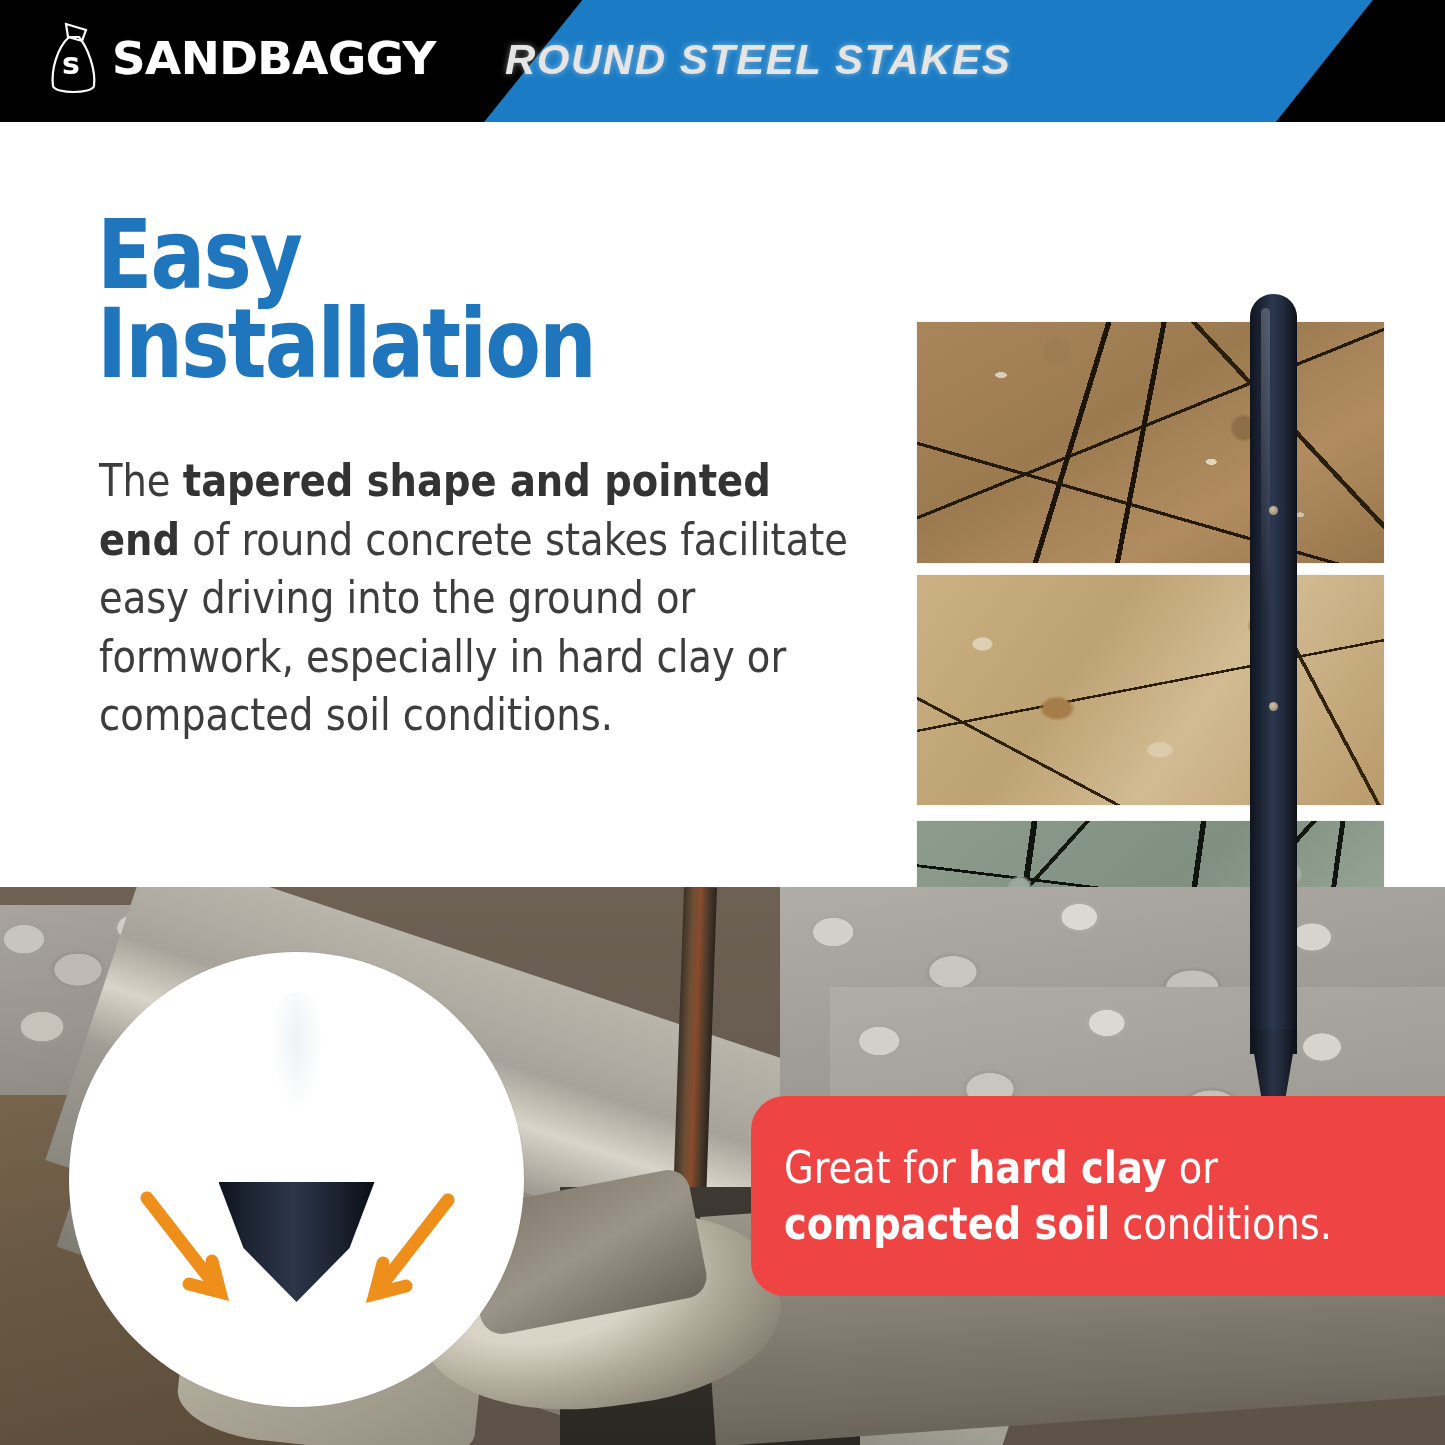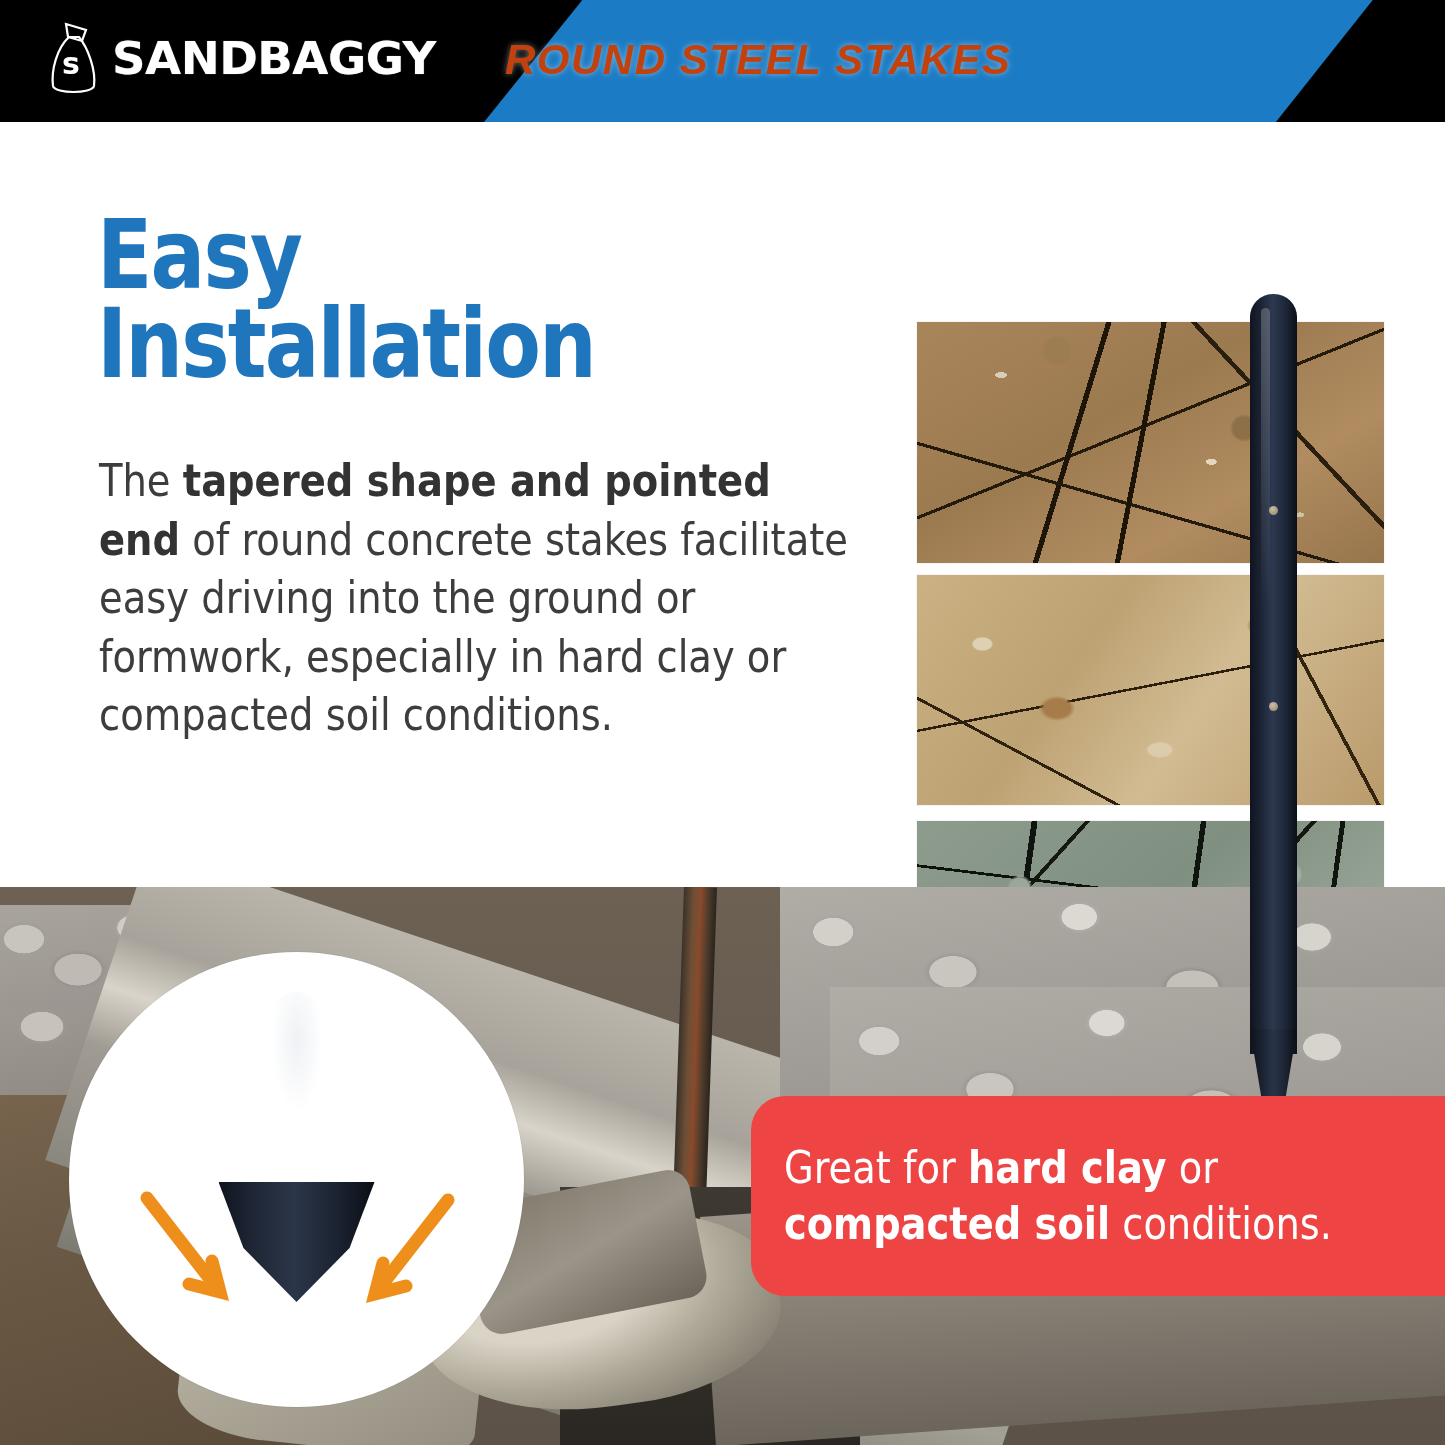--- a/index.html
+++ b/index.html
@@ -11,21 +11,21 @@
   
   #header{position:absolute;left:0;top:0;width:1445px;height:122px;background:#000;overflow:hidden;}
   #header-blue{position:absolute;left:0;top:0;width:1445px;height:122px;background:#1b7bc4;
       clip-path:polygon(33.5% 100%, 40.3% 0%, 95.0% 0%, 88.3% 100%);}
   #logo{position:absolute;left:46px;top:22px;display:flex;align-items:center;gap:10px;}
   #bag-icon{width:56px;height:74px;position:relative;flex:0 0 auto;}
   #brand{color:#fff;font-size:44px;font-weight:bold;letter-spacing:-0.5px;
       font-family:"DejaVu Sans", sans-serif;line-height:1;
       transform:scaleX(1.06);transform-origin:left center;
       text-shadow:0 0 1px rgba(255,255,255,.6);}
-  #header-title{position:absolute;left:505px;top:36px;color:#c2410c;
+  #header-title{position:absolute;left:505px;top:36px;color:#e5e5e5;
       font-size:42px;font-style:italic;font-weight:bold;letter-spacing:1.5px;
       font-family:"Liberation Sans", sans-serif;
       text-shadow:0 0 6px rgba(255,255,255,.45);}
 
   
   #upper{position:absolute;left:0;top:122px;width:1445px;height:856px;background:#fff;}
 
   #headline{position:absolute;left:97px;top:88px;width:700px;
       color:#1f76bd;font-size:97px;line-height:.92;font-weight:bold;
       font-family:"DejaVu Sans Condensed","Liberation Sans", sans-serif;

